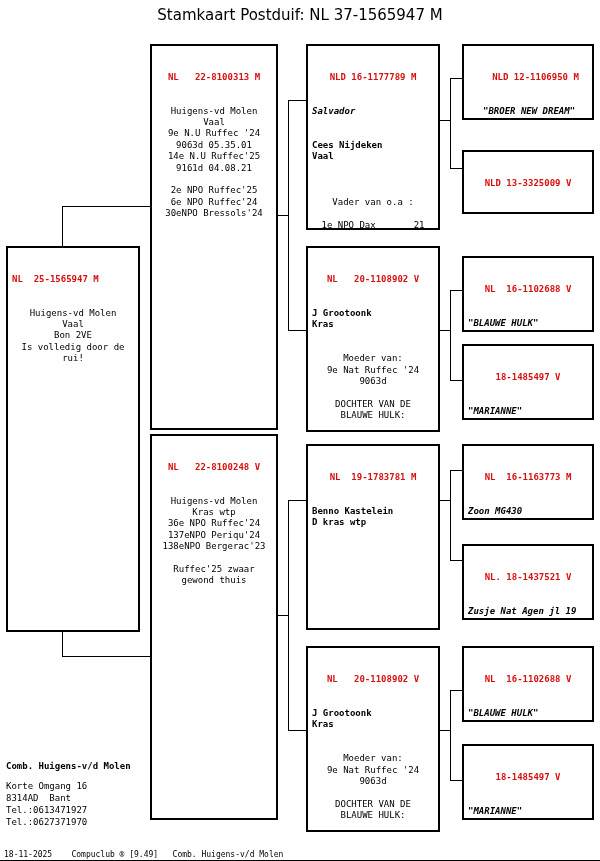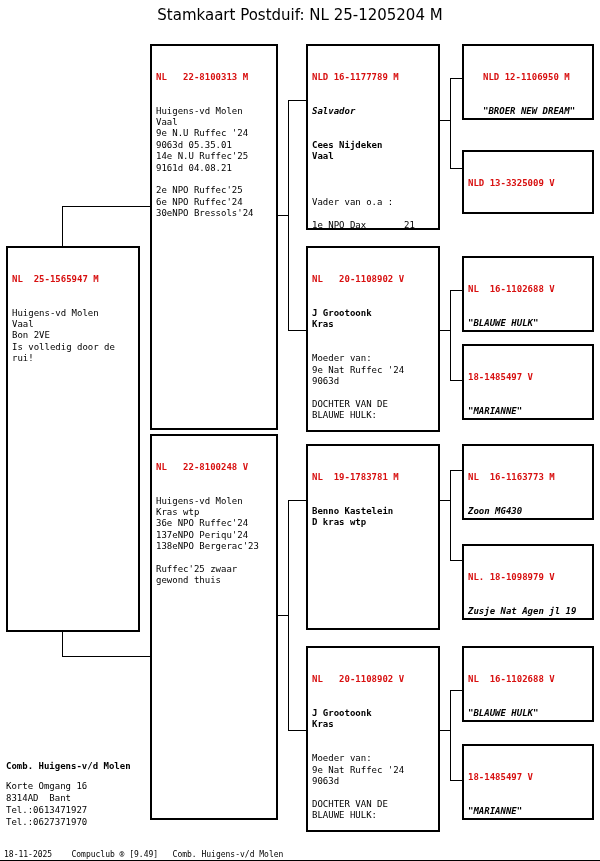--- a/index.html
+++ b/index.html
@@ -26,28 +26,28 @@
     background:#fff;
     box-sizing:border-box;
     padding:2px 4px 2px 4px;
     overflow:hidden;
     line-height:11.4px;
     white-space:pre;
   }
   .ring{
     color:#d81010;
     font-weight:bold;
-    text-align:left;
+    text-align:center;
     white-space:pre;
     line-height:12px;
   }
   .ring.left{text-align:left;}
   .name{font-weight:bold;white-space:pre;}
   .ital{font-style:italic;font-weight:bold;white-space:pre;}
-  .txt{white-space:pre;}
+  .txt{white-space:pre;text-align:center;}
   .line{position:absolute;background:#000;}
   .hl{height:1px;}
   .vl{width:1px;}
   .footer{
     position:absolute;
     white-space:pre;
     font-family:"DejaVu Sans Mono", monospace;
     font-size:9px;
     line-height:12px;
   }
@@ -60,21 +60,21 @@
     position:absolute;
     left:4px;bottom:2px;width:600px;
     font-size:8px;
     text-align:left;
     white-space:pre;
   }
 </style>
 </head>
 <body>
 
-<div class="title">Stamkaart Postduif: NL  25-1205204 M</div>
+<div class="title">Stamkaart Postduif: NL  37-1565947 M</div>
 
 <div class="line vl" style="left:62px;top:206px;height:450px;"></div>
 <div class="line hl" style="left:62px;top:206px;width:88px;"></div>
 <div class="line hl" style="left:62px;top:656px;width:88px;"></div>
 <div class="line hl" style="left:62px;top:431px;width:10px;"></div>
 
 <div class="line vl" style="left:288px;top:100px;height:230px;"></div>
 <div class="line hl" style="left:288px;top:100px;width:18px;"></div>
 <div class="line hl" style="left:288px;top:330px;width:18px;"></div>
 <div class="line hl" style="left:278px;top:215px;width:10px;"></div>
@@ -220,21 +220,21 @@
   
 </div>
 
 <div class="box" style="left:462px;top:444px;width:132px;height:76px;">
   <div class="ring">NL  16-1163773 M</div>
   <div class="ital">Zoon MG430</div>
   
 </div>
 
 <div class="box" style="left:462px;top:544px;width:132px;height:76px;">
-  <div class="ring">NL. 18-1098979 V</div>
+  <div class="ring">NL. 18-1437521 V</div>
   <div class="ital">Zusje Nat Agen jl 19</div>
   
 </div>
 
 <div class="box" style="left:462px;top:646px;width:132px;height:76px;">
   <div class="ring">NL  16-1102688 V</div>
   <div class="ital">"BLAUWE HULK"</div>
   
 </div>
 

